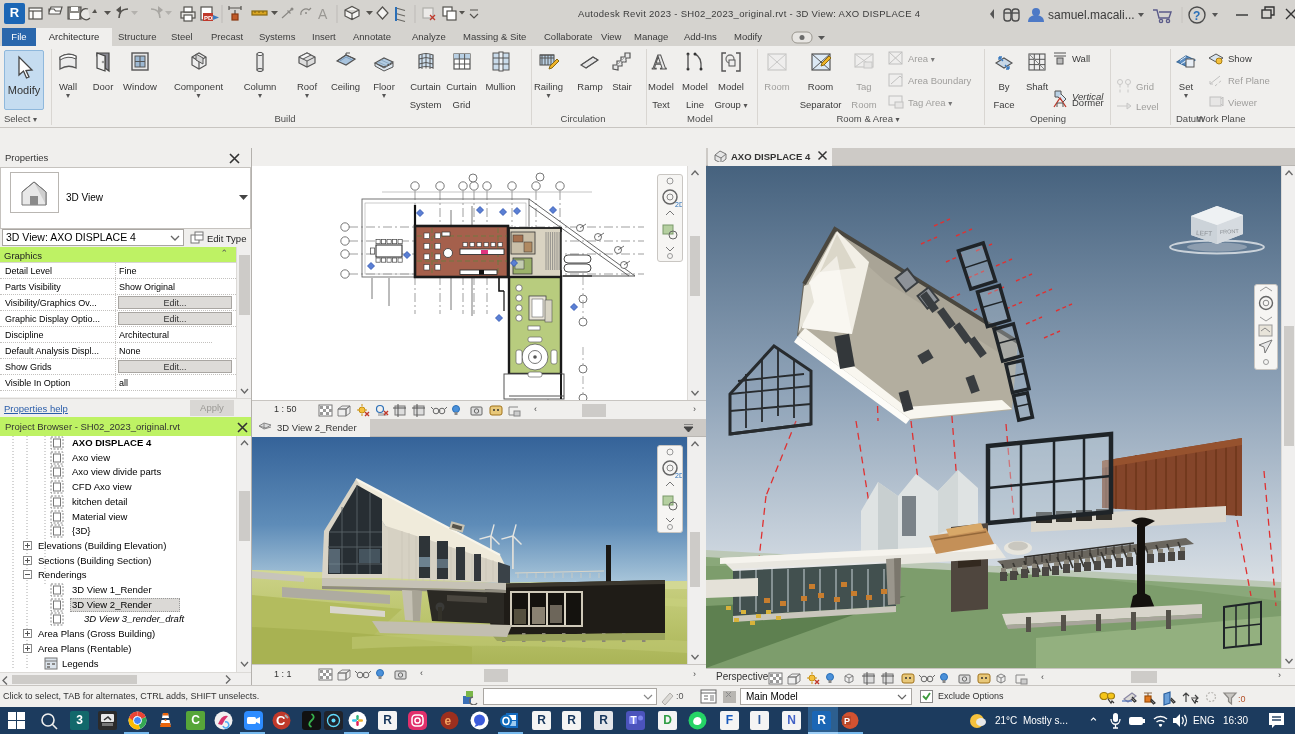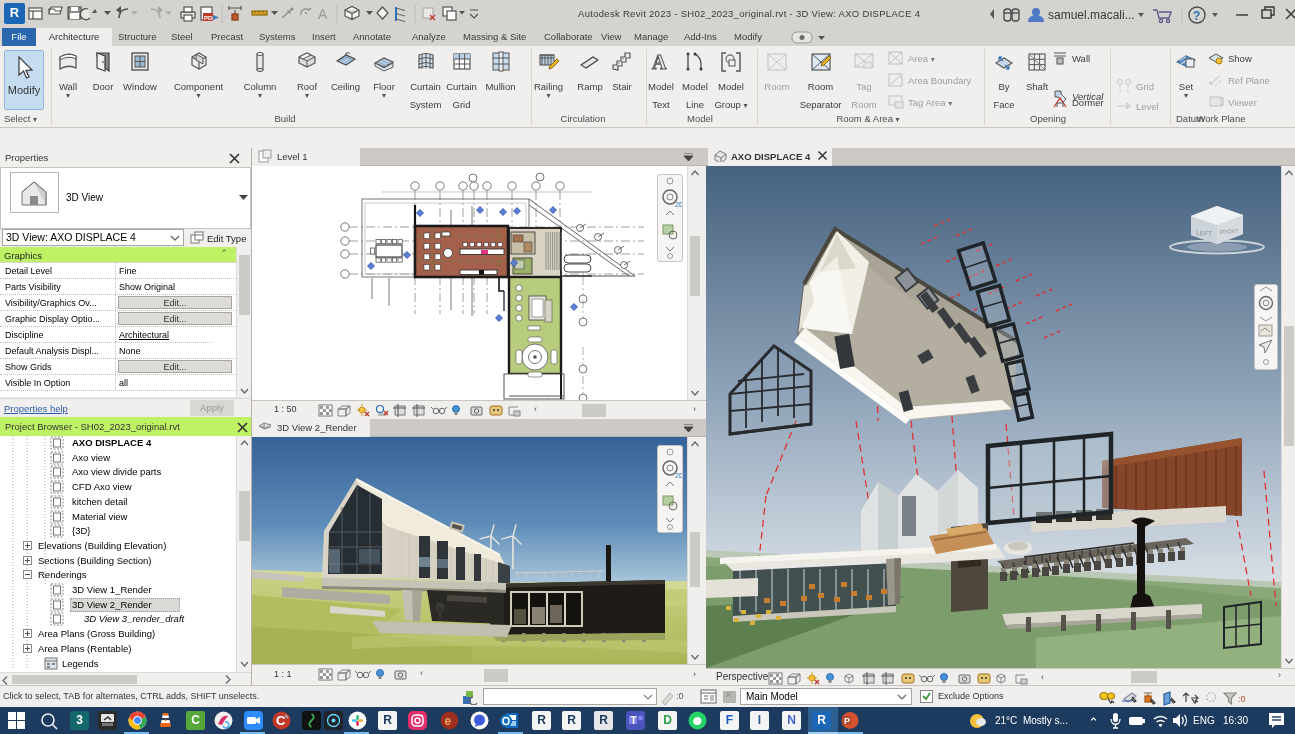--- a/index.html
+++ b/index.html
@@ -498,21 +498,21 @@
           <span class="editbtn" style="left:118px;top:1px;width:114px;height:13px;line-height:13px;">Edit...</span>
         </div>
 <div class="table-row" style="left:0;top:163px;width:236px;">
           <span style="position:absolute;left:5px;">Graphic Display Optio...</span>
           <span style="position:absolute;left:115px;top:0;bottom:0;border-left:1px dotted #c3c1be;"></span>
           <span class="editbtn" style="left:118px;top:1px;width:114px;height:13px;line-height:13px;">Edit...</span>
         </div>
 <div class="table-row" style="left:0;top:179px;width:212px;">
           <span style="position:absolute;left:5px;">Discipline</span>
           <span style="position:absolute;left:115px;top:0;bottom:0;border-left:1px dotted #c3c1be;"></span>
-          <span style="position:absolute;left:119px;text-decoration:underline;">Architectural</span>
+          <span style="position:absolute;left:119px;">Architectural</span>
         </div>
 <div class="table-row" style="left:0;top:195px;width:236px;">
           <span style="position:absolute;left:5px;">Default Analysis Displ...</span>
           <span style="position:absolute;left:115px;top:0;bottom:0;border-left:1px dotted #c3c1be;"></span>
           <span style="position:absolute;left:119px;">None</span>
         </div>
 <div class="table-row" style="left:0;top:211px;width:236px;">
           <span style="position:absolute;left:5px;">Show Grids</span>
           <span style="position:absolute;left:115px;top:0;bottom:0;border-left:1px dotted #c3c1be;"></span>
           <span class="editbtn" style="left:118px;top:1px;width:114px;height:13px;line-height:13px;">Edit...</span>
@@ -653,31 +653,20 @@
     <svg width="10" height="13">
           <path d="M7 2.5 l-4 4 4 4" stroke="#666" fill="none" stroke-width="1.3"></path>
         </svg>
     <div class="abs" style="left:12px;top:2px;width:125px;height:9px;background:#cdcbc8;"></div>
     <svg width="10" height="13" style="position:absolute;right:18px;top:0">
           <path d="M3 2.5 l4 4 -4 4" stroke="#666" fill="none" stroke-width="1.3"></path>
         </svg>
   </div>
 </div>
 
-<div class="abs viewtabs" style="left:252px;top:148px;width:454px;height:18px;">
-  <div class="vtab" style="left:0;width:108px;">
-    <svg width="15" height="14" style="vertical-align:-3px;margin:0 4px 0 6px;">
-          <rect x="1" y="2" width="9" height="11" fill="#fff" stroke="#999"></rect>
-          <rect x="5" y="1" width="8" height="8" fill="#eee" stroke="#999"></rect>
-        </svg>Level 1
-  </div>
-  <svg class="abs" style="left:430px;top:5px" width="14" height="9">
-        <path d="M2 0 h9 M2 3 l4.5 5 4.5 -5 z" stroke="#444" fill="#444"></path>
-      </svg>
-</div>
 <div class="abs canvas" id="plan-canvas" style="left:252px;top:166px;width:435px;height:234px;overflow:hidden;">
       <svg width="435" height="234" style="position:absolute;left:0;top:0">
         <line x1="163" y1="25" x2="163" y2="148" stroke="#777" stroke-width="0.7" stroke-dasharray="9 3 2 3"></line>
         <circle cx="163" cy="20" r="4.2" fill="#fff" stroke="#555" stroke-width="0.8"></circle>
         <line x1="188" y1="25" x2="188" y2="148" stroke="#777" stroke-width="0.7" stroke-dasharray="9 3 2 3"></line>
         <circle cx="188" cy="20" r="4.2" fill="#fff" stroke="#555" stroke-width="0.8"></circle>
         <line x1="211" y1="25" x2="211" y2="148" stroke="#777" stroke-width="0.7" stroke-dasharray="9 3 2 3"></line>
         <circle cx="211" cy="20" r="4.2" fill="#fff" stroke="#555" stroke-width="0.8"></circle>
         <line x1="222" y1="25" x2="222" y2="148" stroke="#777" stroke-width="0.7" stroke-dasharray="9 3 2 3"></line>
         <circle cx="222" cy="20" r="4.2" fill="#fff" stroke="#555" stroke-width="0.8"></circle>

